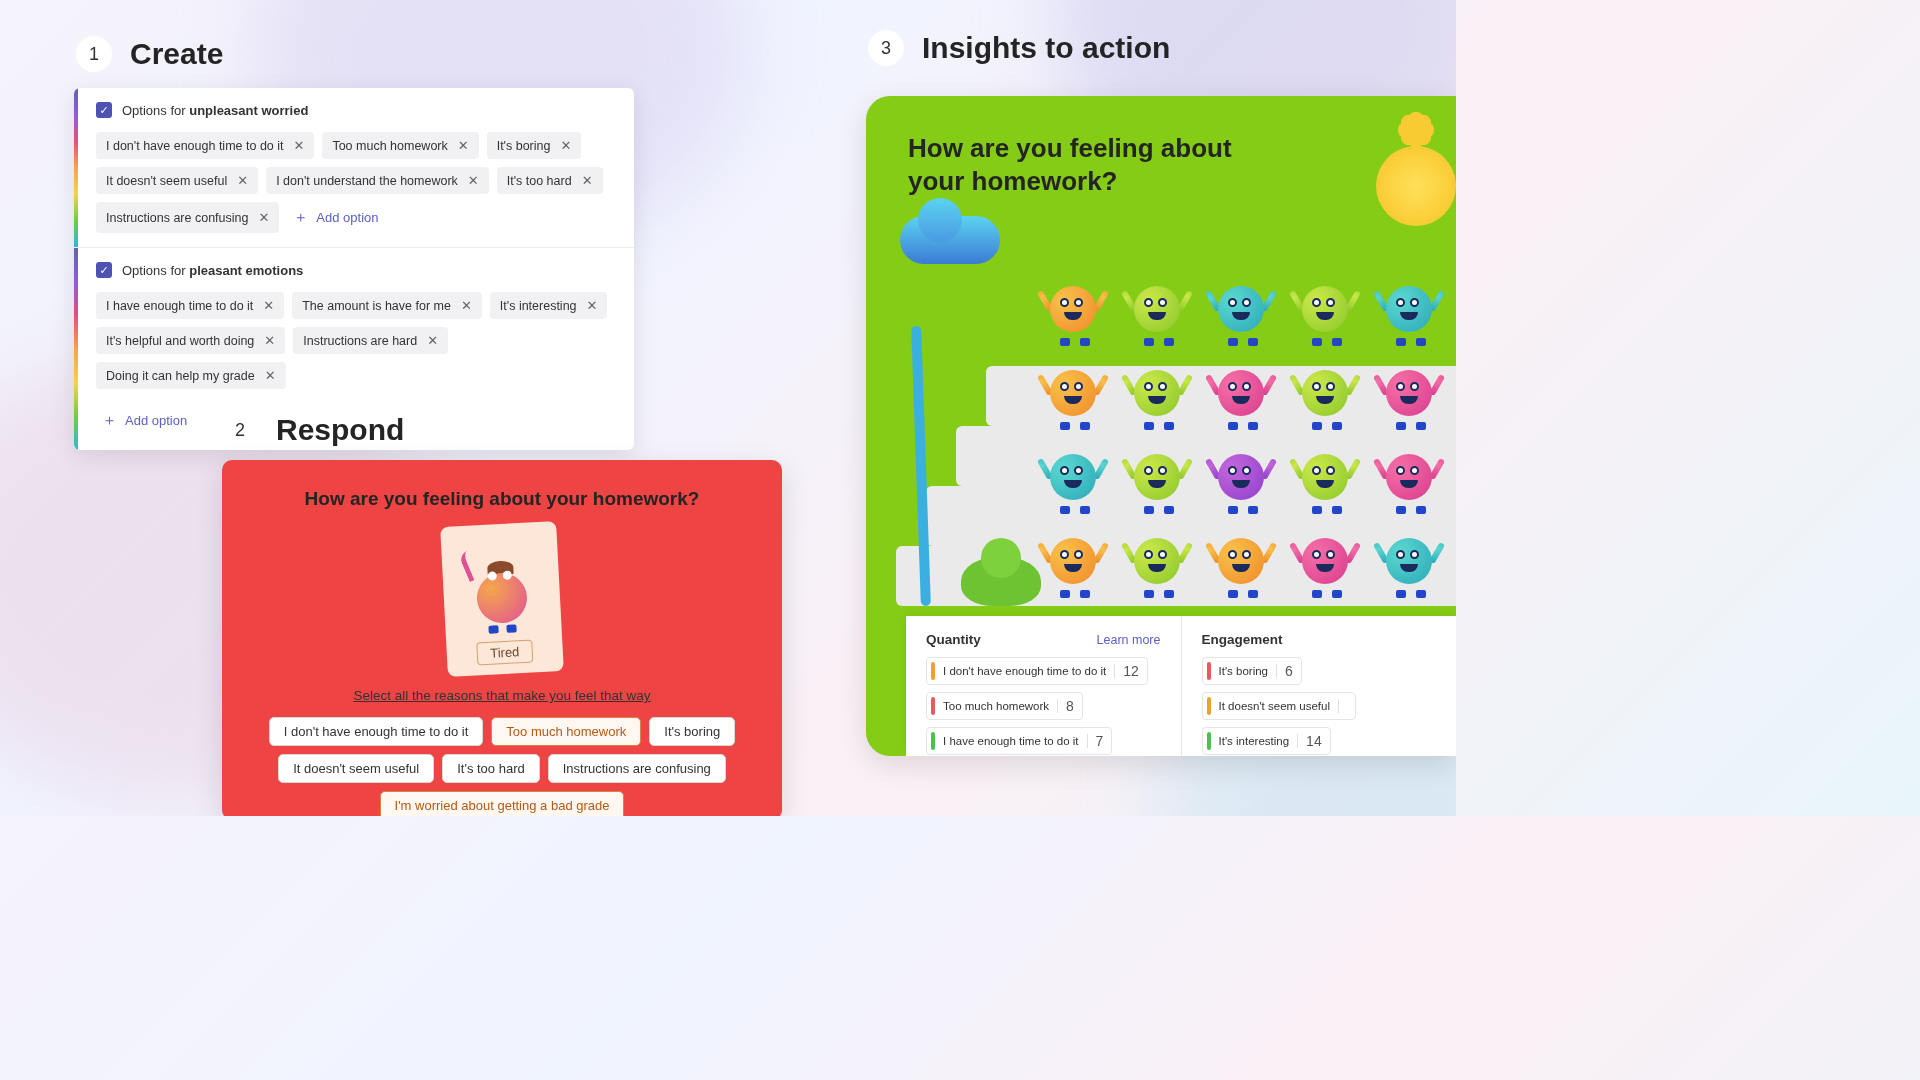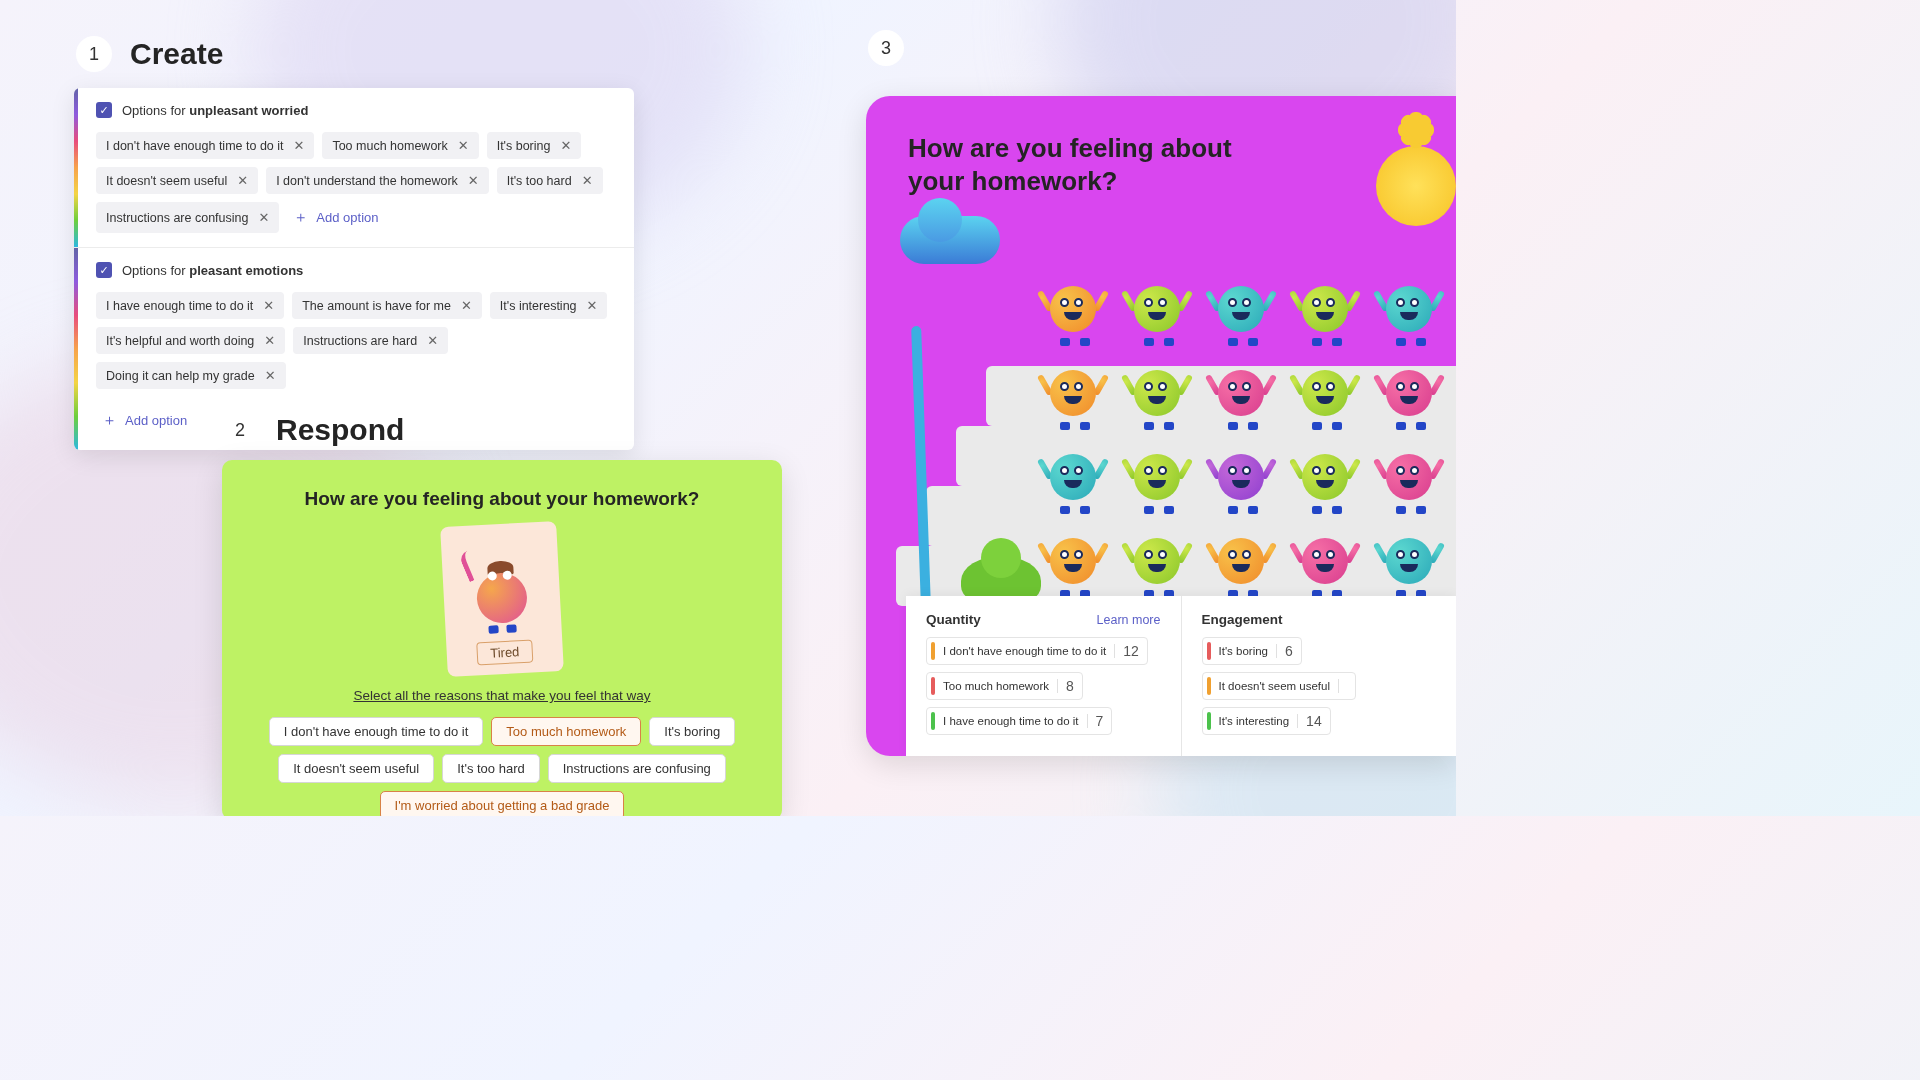--- a/index.html
+++ b/index.html
@@ -34,21 +34,21 @@
   .chk { width: 16px; height: 16px; border-radius: 3px; background: #4f52b2; display: flex; align-items: center; justify-content: center; color:#fff; font-size:11px;}
   .chips { display: flex; flex-wrap: wrap; gap: 8px; }
   .chip { background: #f1f1f4; border-radius: 4px; padding: 6px 10px; font-size: 12.5px; color: #333; display: flex; align-items: center; gap: 10px; }
   .chip .x { color: #666; font-size: 13px; cursor: pointer; }
   .add-opt { display: flex; align-items: center; gap: 8px; color: #5b5fc7; font-size: 13px; padding: 6px 6px; cursor: pointer; }
   .add-opt .plus { font-size: 15px; }
 
   
   .respond-card {
     position: absolute; top: 460px; left: 222px; width: 560px; height: 360px;
-    background: #bef264; border-radius: 10px; box-shadow: 0 8px 30px rgba(0,0,0,.12);
+    background: #ef4444; border-radius: 10px; box-shadow: 0 8px 30px rgba(0,0,0,.12);
     z-index: 2; padding: 28px 24px; text-align: center; overflow: hidden;
   }
   .respond-title { font-size: 19px; font-weight: 600; color: #242424; margin-bottom: 14px; }
   .mood-card { width: 116px; height: 150px; background: #fce7d9; border-radius: 8px; margin: 0 auto 14px; transform: rotate(-3deg); display:flex; flex-direction:column; align-items:center; justify-content:flex-end; padding:10px;}
   .monster-tired { width: 70px; height: 80px; position: relative; margin-bottom: 8px;}
   .mt-body { position:absolute; bottom:10px; left:10px; width:50px; height:50px; border-radius:50%; background: radial-gradient(circle at 30% 30%, #f5a74c, #e05097); }
   .mt-eyes { position:absolute; top:18px; left:22px; width:26px; height:8px; display:flex; gap:6px;}
   .mt-eyes span{width:9px;height:9px;border-radius:50%;background:#fff;display:block;}
   .mt-arm { position:absolute; top:-5px; left:-2px; width:20px; height:30px; border-left:5px solid #e05097; border-radius:10px 0 0 0; transform:rotate(-20deg);}
   .mt-legs { position:absolute; bottom:0; left:20px; display:flex; gap:8px;}
@@ -56,21 +56,21 @@
   .mt-cap { position:absolute; top:8px; left:22px; width:26px; height:14px; background:#8a4b2c; border-radius:50% 50% 10% 10%;}
   .mood-label { display: inline-block; border: 1px solid #d9a06a; border-radius: 4px; padding: 3px 12px; font-size: 13px; color: #6d4a2a; }
   .respond-sub { font-size: 13.5px; color: #333; margin: 10px 0 14px; text-decoration: underline; }
   .answer-chips { display: flex; flex-wrap: wrap; justify-content: center; gap: 8px; padding: 0 4px; }
   .achip { border: 1px solid #d6d6d6; border-radius: 5px; padding: 6px 14px; font-size: 13px; color: #333; background:#fff; cursor:pointer;}
   .achip.sel { border-color: #d88246; color: #b35a16; background: #fff7f0; }
 
   
   .insight-card {
     position: absolute; top: 96px; right: 0; width: 590px; height: 660px;
-    background: #d946ef; border-radius: 24px 0 0 24px; box-shadow: 0 8px 30px rgba(0,0,0,.12);
+    background: #84cc16; border-radius: 24px 0 0 24px; box-shadow: 0 8px 30px rgba(0,0,0,.12);
     z-index: 2; overflow: hidden;
   }
   .insight-title { position: absolute; top: 36px; left: 42px; font-size: 26px; font-weight: 600; color: #242424; line-height: 1.25; }
   .sun { position: absolute; top: 30px; right: -20px; width: 120px; height: 120px; }
   .sun-core{position:absolute;top:20px;left:20px;width:80px;height:80px;border-radius:50%;background:radial-gradient(circle,#ffe15a,#f7c224);}
   .sun-ray{position:absolute;top:50%;left:50%;width:14px;height:32px;background:#f8cb32;border-radius:6px;transform-origin:50% -40px;}
   .cloud { position:absolute; top:120px; left:34px; width:100px; height:48px; background:linear-gradient(180deg,#5bd3f0,#3b7bd6); border-radius:24px;}
   .cloud:before{content:'';position:absolute;top:-18px;left:18px;width:44px;height:44px;border-radius:50%;background:linear-gradient(180deg,#5bd3f0,#4a9ae3);}
   .bleachers { position:absolute; bottom:150px; left:30px; right:-40px; height:340px; }
   .step { position:absolute; left:0; right:0; background:#eaeaea; border-radius:6px; height:60px;}
@@ -90,21 +90,21 @@
   .mon-arms .la{left:0;transform:rotate(-30deg);} .mon-arms .ra{right:0;transform:rotate(30deg);}
   .mon-legs{position:absolute;bottom:0;left:18px;display:flex;gap:10px;}
   .mon-legs span{width:10px;height:8px;background:#2346c7;border-radius:2px;display:block;}
   .c-orange .mon-body,.c-orange .la,.c-orange .ra{background:radial-gradient(circle at 30% 30%,#f8c24a,#f08a2a);}
   .c-green  .mon-body,.c-green  .la,.c-green  .ra{background:radial-gradient(circle at 30% 30%,#cde84a,#8ac72a);}
   .c-teal   .mon-body,.c-teal   .la,.c-teal   .ra{background:radial-gradient(circle at 30% 30%,#5cd8d0,#2aa8b8);}
   .c-pink   .mon-body,.c-pink   .la,.c-pink   .ra{background:radial-gradient(circle at 30% 30%,#f66fa6,#d83c8e);}
   .c-purple .mon-body,.c-purple .la,.c-purple .ra{background:radial-gradient(circle at 30% 30%,#c468d9,#8e3ecf);}
 
   
-  .metrics { position:absolute; bottom:0; left:40px; right:0; height:160px; background:#fff; display:flex; box-shadow:0 -2px 10px rgba(0,0,0,.05);}
+  .metrics { position:absolute; bottom:0; left:40px; right:0; height:140px; background:#fff; display:flex; box-shadow:0 -2px 10px rgba(0,0,0,.05);}
   .mcol { flex:1; padding:16px 20px; }
   .mcol + .mcol { border-left:1px solid #e6e6e6; }
   .mhead { display:flex; justify-content:space-between; align-items:center; margin-bottom:10px;}
   .mtitle { font-size:13.5px; font-weight:600; color:#333; }
   .mlink { font-size:12.5px; color:#5b5fc7; cursor:pointer;}
   .mchips { display:flex; flex-wrap:wrap; gap:7px; }
   .mchip { border:1px solid #e4e4e4; border-radius:4px; padding:4px 8px 4px 4px; font-size:11.5px; color:#333; display:flex; align-items:center; gap:8px; background:#fff;}
   .mchip .bar { width:4px; height:18px; border-radius:2px; }
   .mchip .sep { width:1px; height:14px; background:#e0e0e0;}
   .mchip .num { color:#555; font-size:14px;}
@@ -235,20 +235,21 @@
       <div class="achip">It's boring</div>
       <div class="achip">It doesn't seem useful</div>
       <div class="achip">It's too hard</div>
       <div class="achip">Instructions are confusing</div>
       <div class="achip sel">I'm worried about getting a bad grade</div>
     </div>
 </div>
 
 <div class="section-title" style="top:30px;left:868px;">
   <div class="step-num">3</div>
+  <div class="step-label">Insights to action</div>
 </div>
 
 <div class="insight-card">
   <div class="insight-title">
     <span>How are you feeling about</span><br>
     <span>your homework?</span>
   </div>
   <div class="sun">
     <div class="sun-core"></div>
     <div class="sun-ray" style="transform:translate(-50%,-50%) rotate(0deg) translateY(-54px);"></div>

